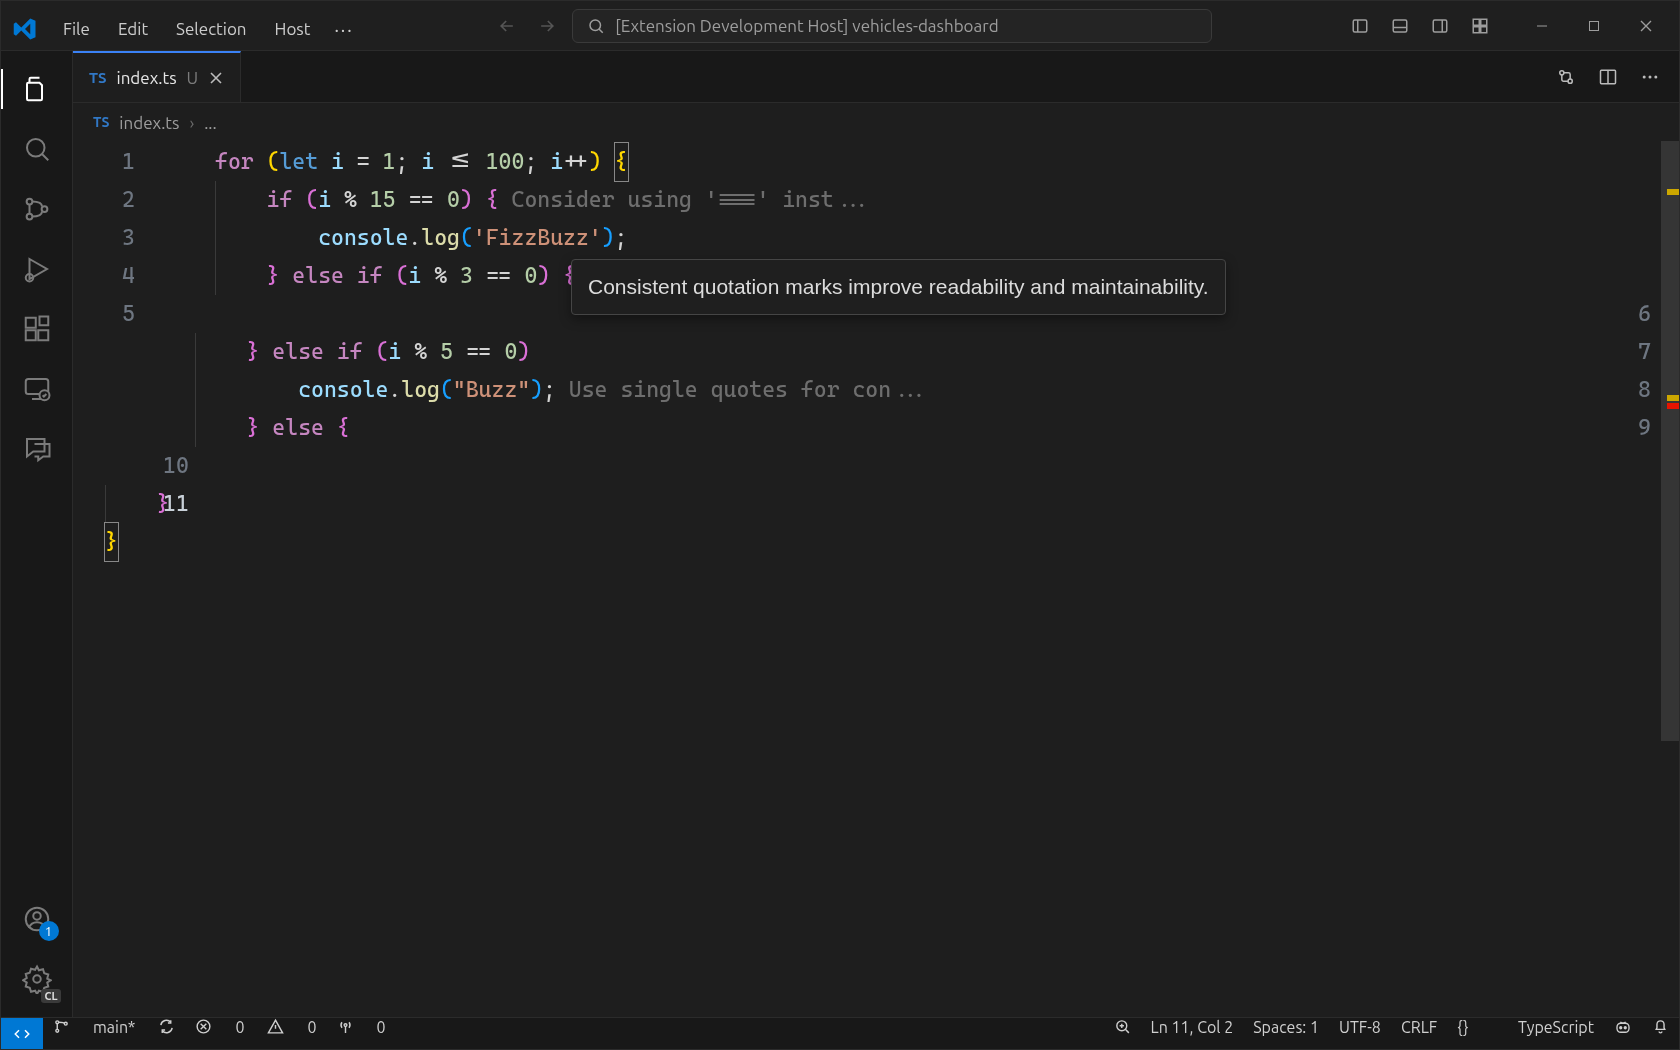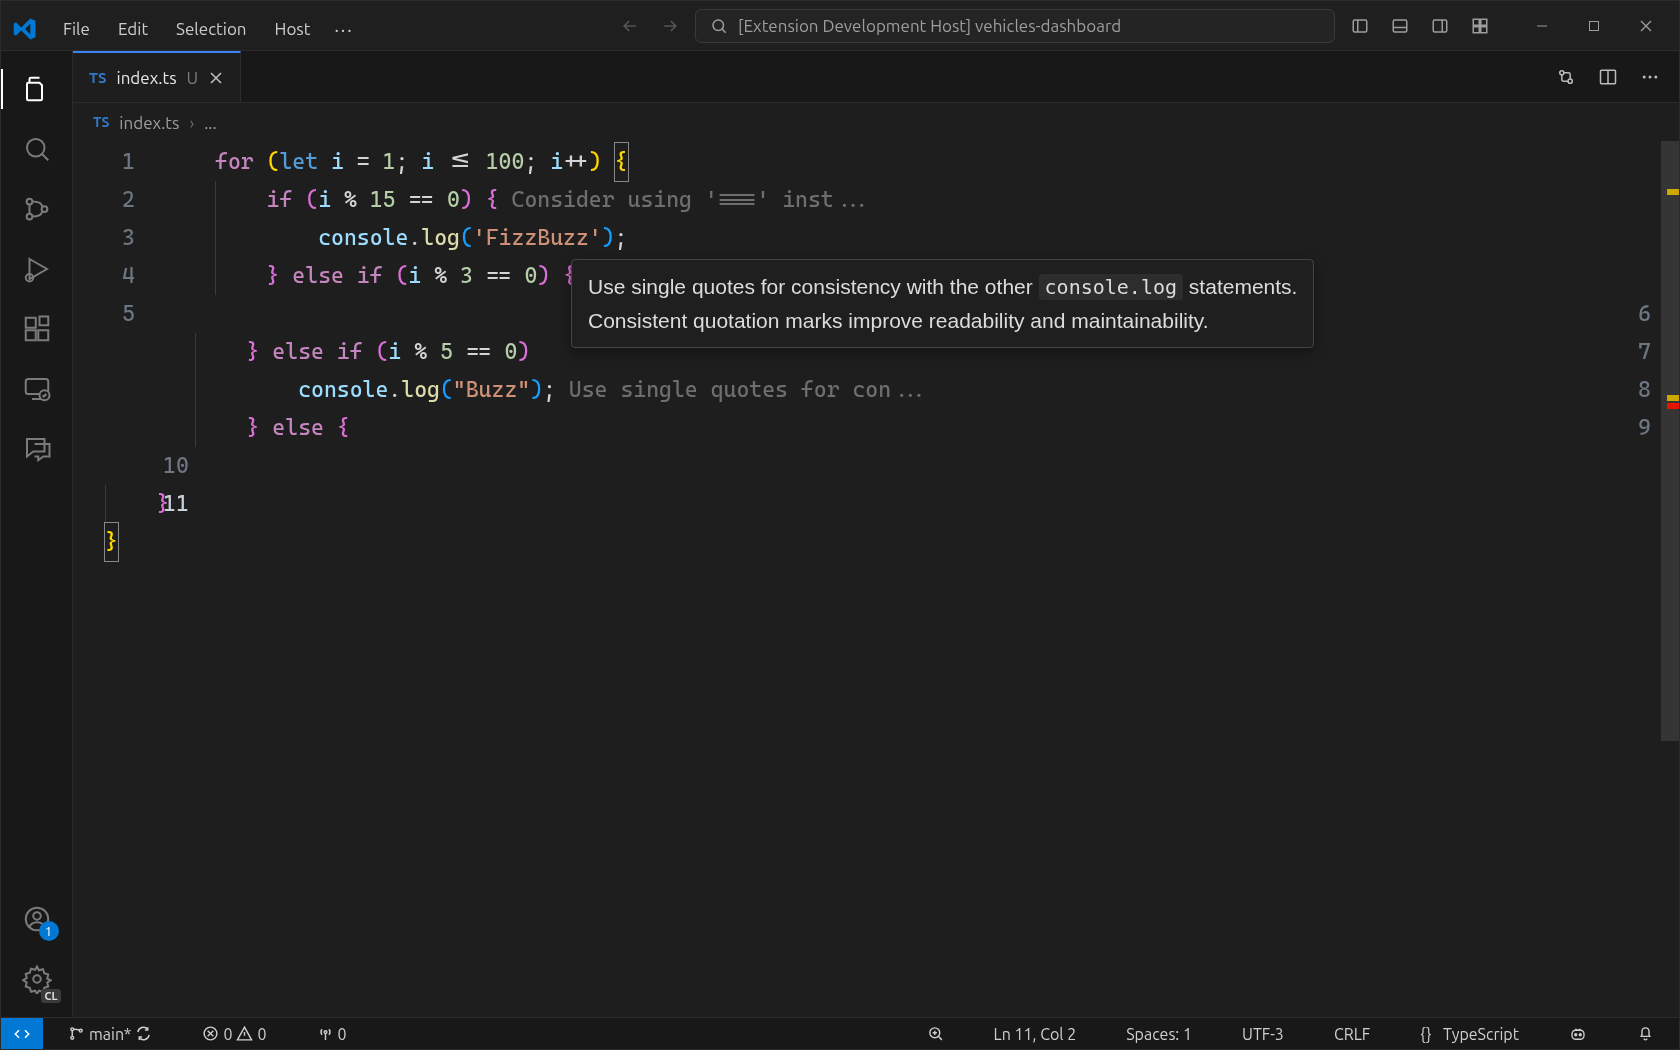--- a/index.html
+++ b/index.html
@@ -74,21 +74,21 @@
     padding: 6px 12px;
     color: var(--fg);
     font-size: 17px;
     border-radius: 4px;
   }
   .menu-ell { padding: 6px 8px; font-size:18px; letter-spacing:2px;}
   .tb-center {
     flex: 1;
     display: flex;
     align-items: center;
-    justify-content: flex-end;
+    justify-content: center;
     gap: 10px;
   }
   .nav-arrow {
     width: 30px; height: 30px;
     display:flex;align-items:center;justify-content:center;
     color: var(--fg-dim);
     border-radius:4px;
   }
   .nav-arrow.disabled { color: #555;}
   .search-box {
@@ -305,22 +305,22 @@
     color:#cfcfcf;
   }
   .sb-remote{
     background: var(--accent);
     color:#fff;
     height:100%;
     width:42px;
     display:flex;align-items:center;justify-content:center;
   }
   .sb-item{
-    display:flex;align-items:center;gap:4px;
-    padding:0 25px;
+    display:flex;gap:23px;
+    padding:0 10px;
     height:100%;
   }
   .sb-spacer{flex:1;}
   svg{display:block;}
 </style>
 </head>
 <body>
 
 <div class="root">
 
@@ -558,23 +558,20 @@
           <div class="ln">10</div>
             <div class="gut"></div>
           <div class="cl"><span class="indent-guide" style="left:0"></span>    <span class="pp">}</span></div>
 
           <div class="ln active">11</div>
             <div class="gut"></div>
           <div class="cl"><span class="bracket-box"><span class="py">}</span></span></div>
         </div>
 
         <div class="hover-tip" style="top:118px; left:498px;">
-          <div>
-            <span>Use single quotes for consistency with the other </span><code>console.log</code><span> statements.</span>
-          </div>
           <div>Consistent quotation marks improve readability and maintainability.</div>
         </div>
 
         <div class="vscroll">
           <div class="thumb" style="top:0;height:600px;"></div>
           <div class="ov-marker" style="top:48px;background:#cca700;"></div>
           <div class="ov-marker" style="top:254px;background:#cca700;"></div>
           <div class="ov-marker" style="top:262px;background:#e51400;"></div>
         </div>
       </div>
@@ -625,21 +622,21 @@
           <path d="M21 21l-5-5M11 8v6M8 11h6"></path>
         </svg>
     </div>
     <div class="sb-item">
         <span>Ln 11, Col 2</span>
       </div>
     <div class="sb-item">
         <span>Spaces: 1</span>
       </div>
     <div class="sb-item">
-        <span>UTF-3</span>
+        <span>UTF-8</span>
       </div>
     <div class="sb-item">
         <span>CRLF</span>
       </div>
     <div class="sb-item">
       <span>{}</span>&nbsp;
       <span>TypeScript</span>
     </div>
     <div class="sb-item">
       <svg width="18" height="18" viewBox="0 0 24 24" fill="none" stroke="currentColor" stroke-width="1.8">

